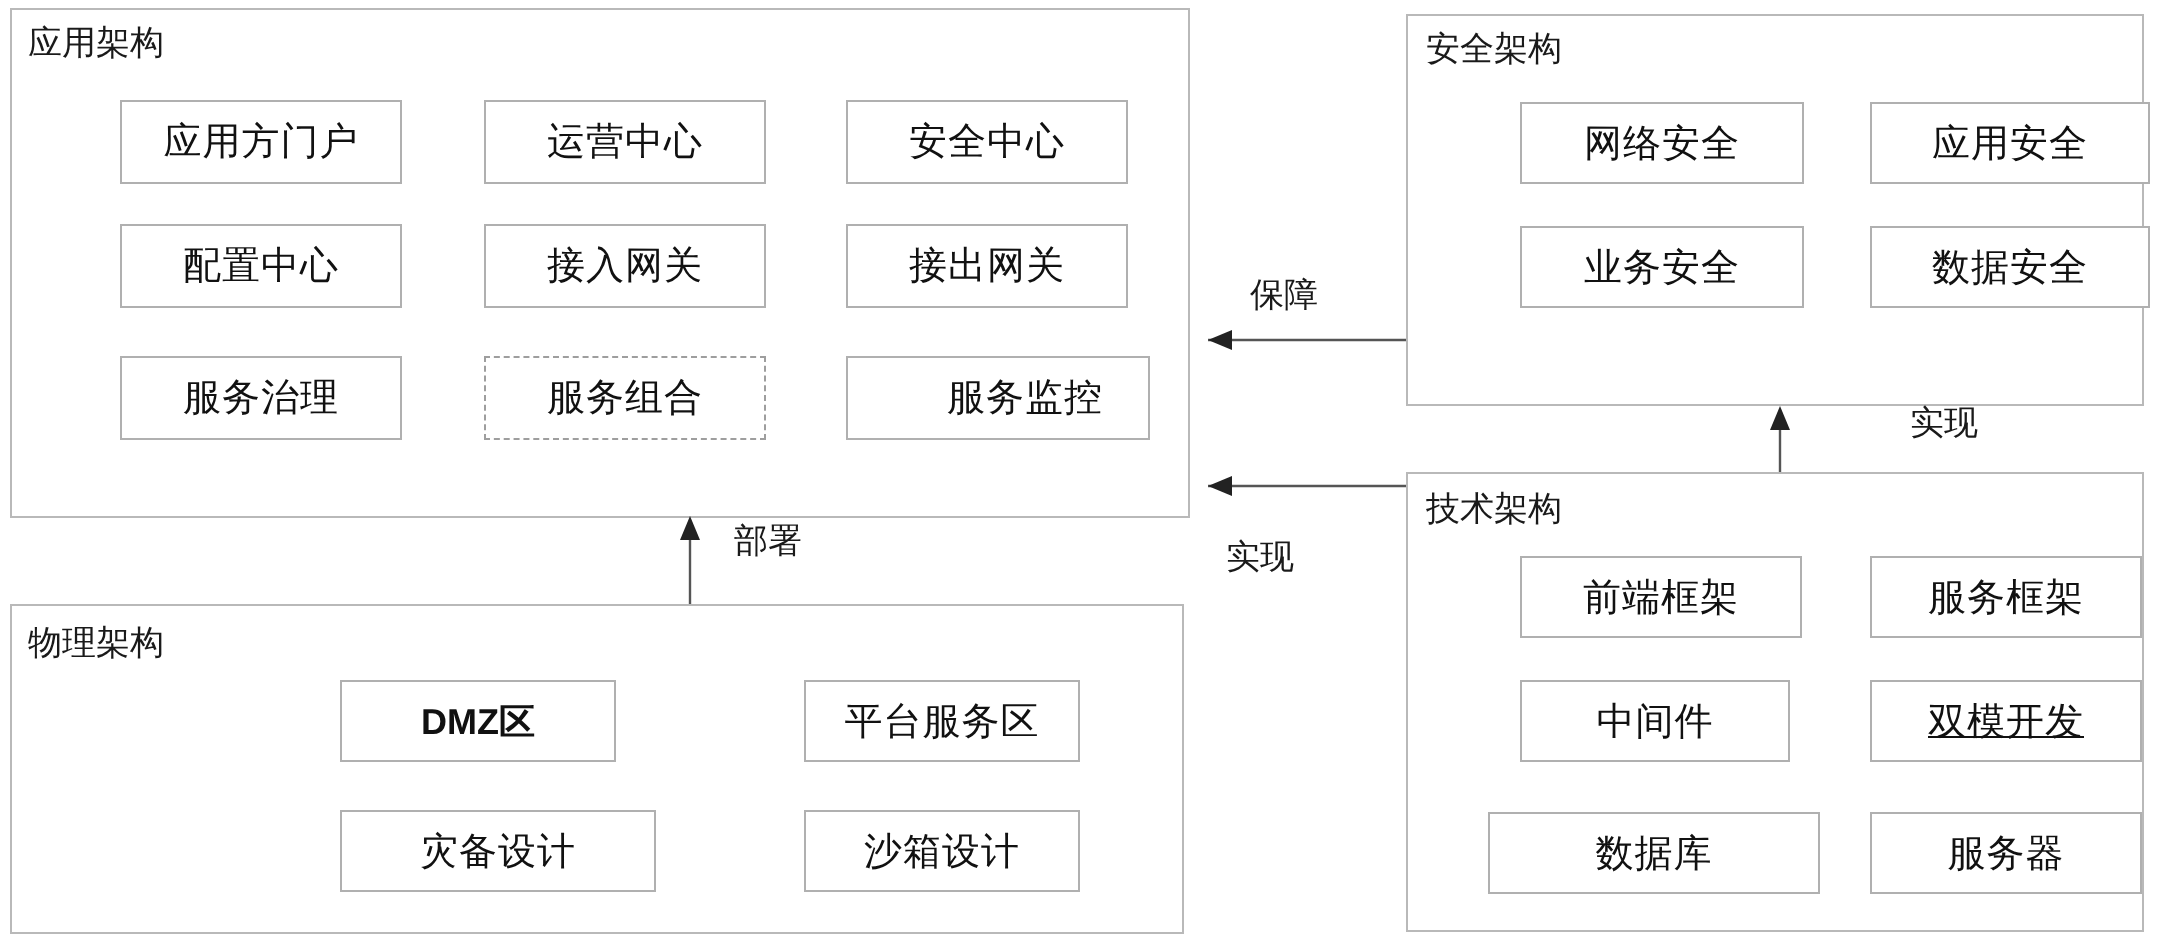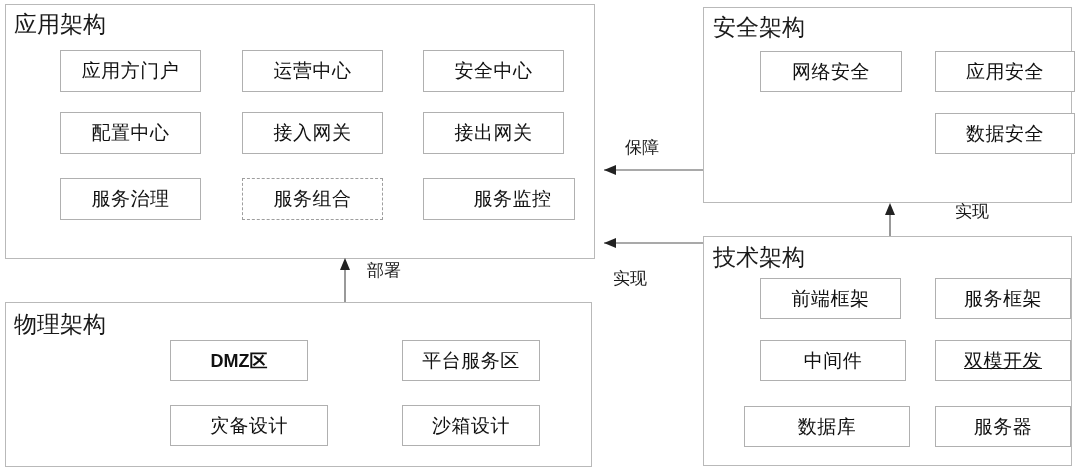--- a/index.html
+++ b/index.html
@@ -17,21 +17,21 @@
   }
   .panel {
     position: absolute;
     border: 1px solid #b9b9b9;
     background: #ffffff;
     box-sizing: border-box;
   }
   .panel-title {
     position: absolute;
     font-family: "Liberation Sans", "DejaVu Sans", sans-serif;
-    font-size: 23px;
+    font-size: 17px;
     color: #1a1a1a;
     white-space: nowrap;
     line-height: 1;
   }
   .node {
     position: absolute;
     border: 1px solid #b0b0b0;
     background: #ffffff;
     box-sizing: border-box;
     display: flex;
@@ -97,29 +97,30 @@
 
   <div class="node" style="left:150px; top:405px; width:158px; height:41px;">灾备设计</div>
   <div class="node" style="left:382px; top:405px; width:138px; height:41px;">沙箱设计</div>
 
   <div class="panel" style="left:703px; top:7px; width:369px; height:196px;"></div>
   <div class="panel-title" style="left:713px; top:16px;">安全架构</div>
 
   <div class="node" style="left:740px; top:51px; width:142px; height:41px;">网络安全</div>
   <div class="node" style="left:915px; top:51px; width:140px; height:41px;">应用安全</div>
 
+  <div class="node" style="left:740px; top:113px; width:142px; height:41px;">业务安全</div>
   <div class="node" style="left:915px; top:113px; width:140px; height:41px;">数据安全</div>
 
   <div class="panel" style="left:703px; top:236px; width:369px; height:230px;"></div>
   <div class="panel-title" style="left:713px; top:246px;">技术架构</div>
 
   <div class="node" style="left:740px; top:278px; width:141px; height:41px;">前端框架</div>
   <div class="node" style="left:915px; top:278px; width:136px; height:41px;">服务框架</div>
 
-  <div class="node" style="left:740px; top:340px; width:146px; height:41px;">中间件</div>
+  <div class="node" style="left:740px; top:340px; width:135px; height:41px;">中间件</div>
   <div class="node" style="left:915px; top:340px; width:136px; height:41px;text-decoration:underline;">双模开发</div>
 
   <div class="node" style="left:724px; top:406px; width:166px; height:41px;">数据库</div>
   <div class="node" style="left:915px; top:406px; width:136px; height:41px;">服务器</div>
 
   <svg class="connectors" viewBox="0 0 1080 474" width="1080" height="474">
     <defs>
       <marker id="arrow-left" markerWidth="10" markerHeight="8" refX="9" refY="4" orient="auto-start-reverse" markerUnits="userSpaceOnUse">
         <path d="M0,0 L10,4 L0,8 z" fill="#333333"></path>
       </marker>

